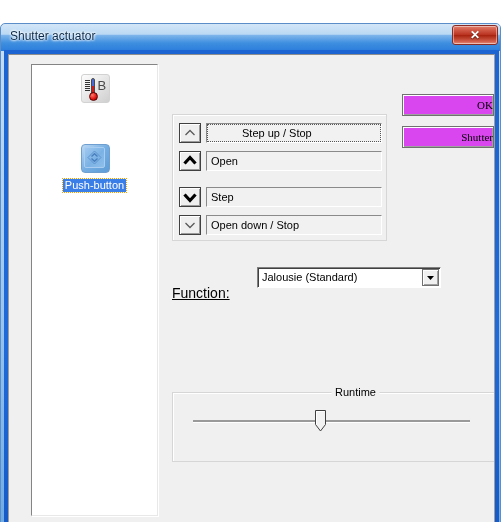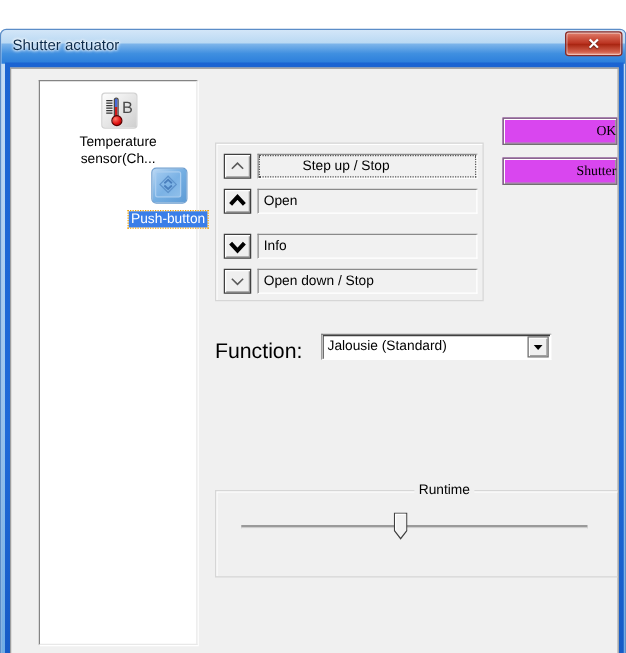--- a/index.html
+++ b/index.html
@@ -260,23 +260,24 @@
   }
   .cmd-field.focused {
     outline: 1px dotted #555555;
     outline-offset: -2px;
     padding-left: 35px;
   }
 
   
   #function-label {
     position: absolute;
-    left: 163px; top: 216px;
-    font-size: 17px;
-    color: #000000;
+    left: 163px; top: 230px;
+    font-size: 14px;
+    color: #000000;
+    text-decoration: underline;
   }
   #function-combo {
     position: absolute;
     left: 248px; top: 212px;
     width: 184px; height: 21px;
     background: #ffffff;
     border-top: 1px solid #808080;
     border-left: 1px solid #808080;
     border-right: 1px solid #ffffff;
     border-bottom: 1px solid #ffffff;
@@ -359,24 +360,23 @@
                 <i></i>
                 <i></i>
                 <i></i>
                 <i></i>
                 <i></i>
               </div>
           <div class="therm-tube"></div>
           <div class="therm-bulb"></div>
           <div class="therm-letter">B</div>
         </div>
-        <div class="dev-label">Temperature sensor(Ch...</div>
-      </div>
-
-      <div class="dev-item" style="top:68px;padding-left:40px;">
+      </div>
+
+      <div class="dev-item" style="top:78px;">
         <div class="dev-icon">
           <div class="pb-outer"></div>
           <div class="pb-inner"></div>
           <svg class="pb-diamond" viewBox="0 0 15 15">
             <polygon points="7.5,1 14,7.5 7.5,14 1,7.5" fill="none" stroke="#5e93cc" stroke-width="1"></polygon>
             <polyline points="4.5,6.6 7.5,3.8 10.5,6.6" fill="none" stroke="#4a7fbd" stroke-width="1.4"></polyline>
             <polyline points="4.5,8.4 7.5,11.2 10.5,8.4" fill="none" stroke="#4a7fbd" stroke-width="1.4"></polyline>
           </svg>
         </div>
         <div class="dev-label selected">Push-button</div>
@@ -406,21 +406,21 @@
         </div>
         <div class="cmd-field">Open</div>
       </div>
 
       <div class="cmd-row" style="top:72px;">
         <div class="cmd-btn">
           <svg width="20" height="18" viewBox="0 0 20 18">
             <polyline points="4.5,6.5 10,12.5 15.5,6.5" fill="none" stroke="#000000" stroke-width="3.2" stroke-linejoin="miter"></polyline>
           </svg>
         </div>
-        <div class="cmd-field">Info</div>
+        <div class="cmd-field">Step</div>
       </div>
 
       <div class="cmd-row" style="top:100px;">
         <div class="cmd-btn">
           <svg width="20" height="18" viewBox="0 0 20 18">
             <polyline points="5.5,7 10,11.5 14.5,7" fill="none" stroke="#5a5a5a" stroke-width="1.3"></polyline>
           </svg>
         </div>
         <div class="cmd-field">Open down / Stop</div>
       </div>

